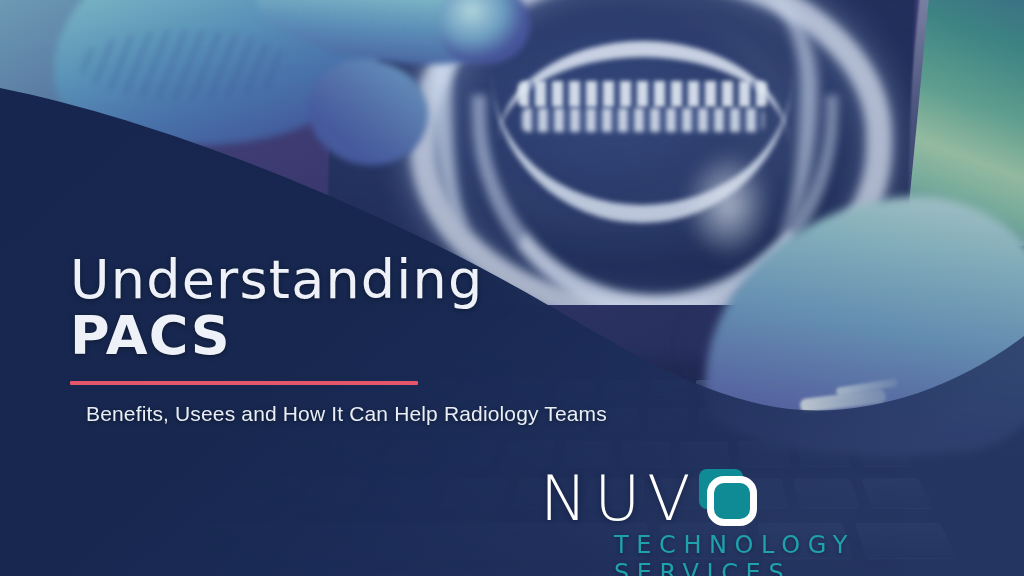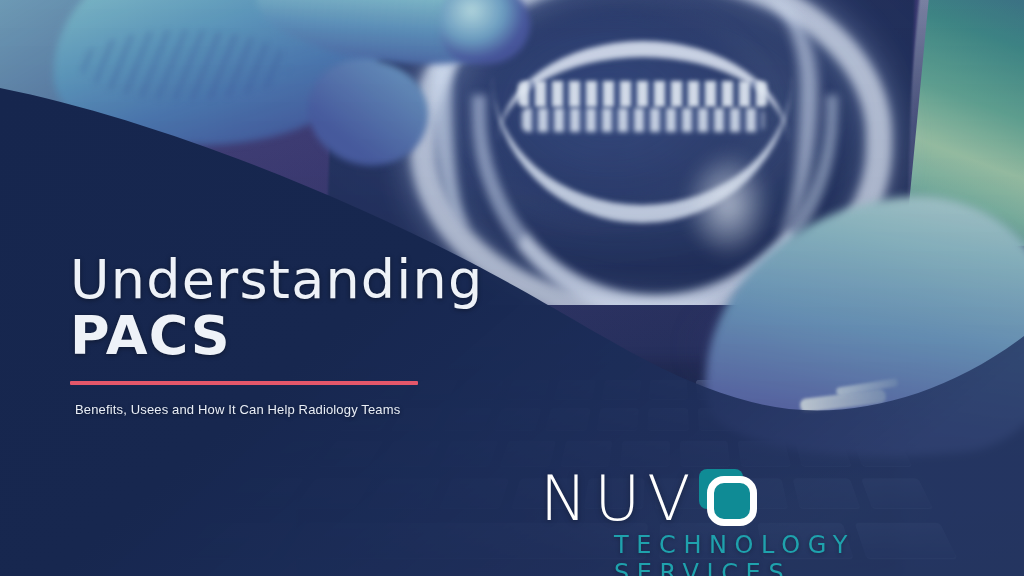--- a/index.html
+++ b/index.html
@@ -280,24 +280,24 @@
   }
   .title-line2 { display: block; font-weight: bold; }
   .rule {
     margin-top: 17px;
     width: 348px;
     height: 4px;
     background: #e4576a;
     border-radius: 1px;
   }
   .subtitle {
-    margin: 17px 0 0 5px;
+    margin: 17px 0 0 16px;
     color: #e9eef6;
     font-family: "Liberation Sans", sans-serif;
-    font-size: 13px;
+    font-size: 21px;
     font-weight: 400;
     letter-spacing: .15px;
     text-shadow: 0 1px 4px rgba(0,0,0,.45);
   }
 
   
   .logo {
     position: absolute;
     left: 540px;
     top: 468px;

